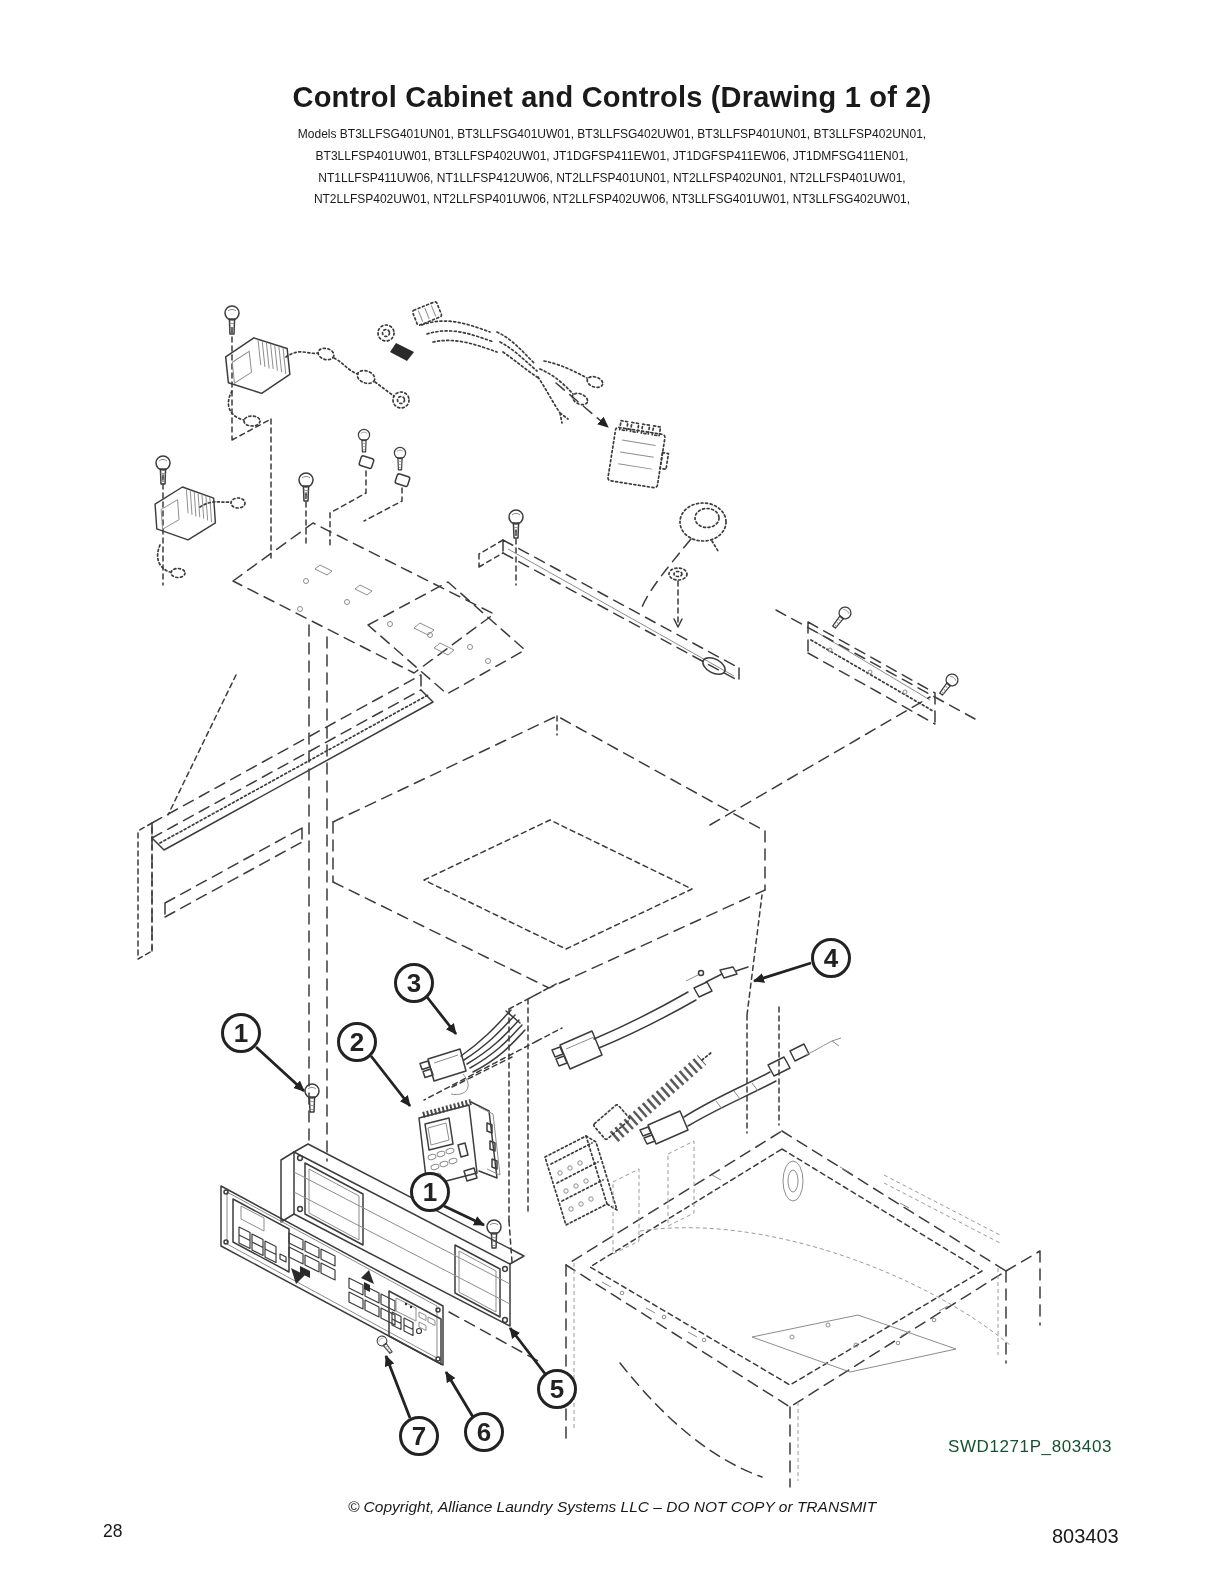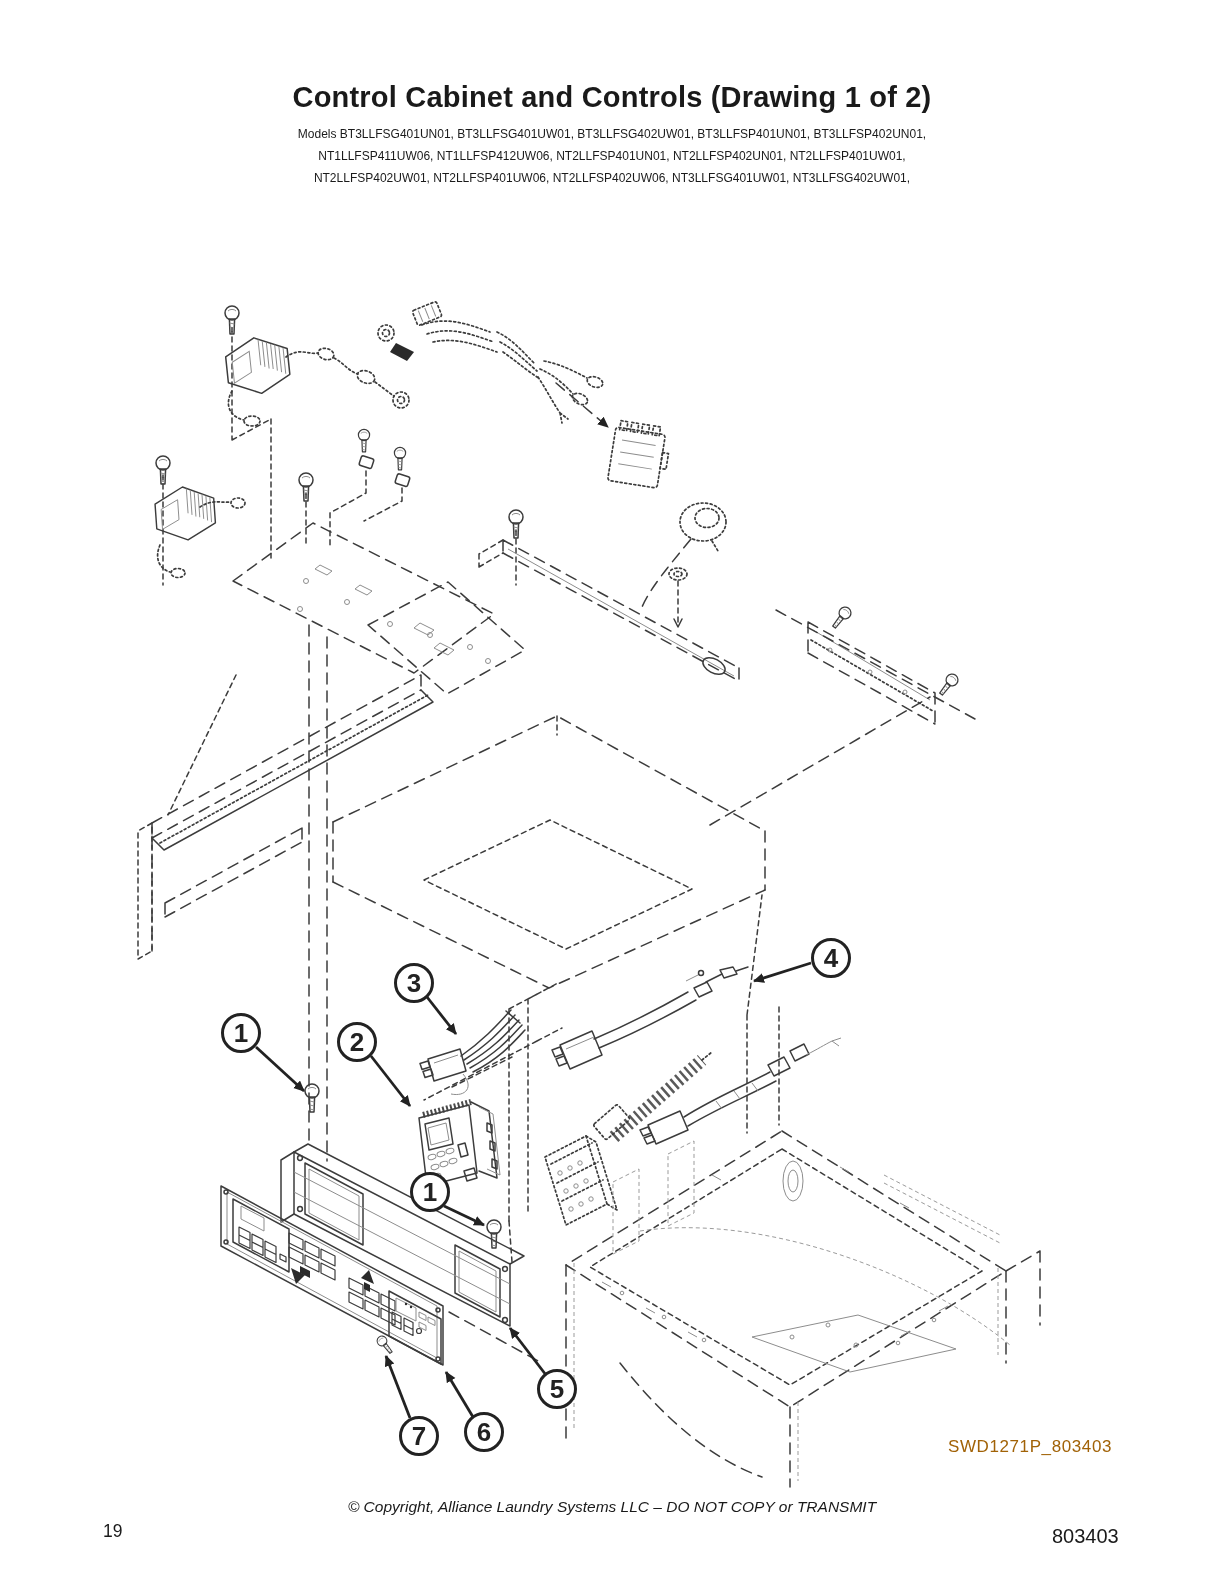--- a/index.html
+++ b/index.html
@@ -17,34 +17,35 @@
   .dt{stroke-dasharray:2 2.6;stroke-width:1.7;}
   .tn{fill:none;stroke:#8d8d8d;stroke-width:1;}
   .tn2{fill:none;stroke:#9b9b9b;stroke-width:1;stroke-dasharray:4 3;}
   .fillk{fill:#2a2a2a;stroke:none;}
   .ld{fill:none;stroke:#222;stroke-width:2.8;}
   .rib{fill:none;stroke:#4a4a4a;stroke-width:6;stroke-dasharray:2 2;}
   .band{fill:none;stroke:#5a5a5a;stroke-width:13;stroke-dasharray:2.5 3.6;}
   .callout{position:absolute;width:34px;height:34px;border:3px solid #222;border-radius:50%;
            background:#fff;display:flex;align-items:center;justify-content:center;
            font-size:26px;font-weight:bold;color:#222;z-index:5;}
-  .dwgcode{position:absolute;left:948px;top:1412px;font-size:17px;color:#a16207;letter-spacing:.6px;}
+  .dwgcode{position:absolute;left:948px;top:1412px;font-size:17px;color:#14532d;letter-spacing:.6px;}
   .pgnum{position:absolute;left:103px;top:1496px;font-size:17.5px;}
   .copyr{position:absolute;left:0;top:1473px;width:100%;text-align:center;font-size:15.5px;font-style:italic;}
   .docnum{position:absolute;left:1052px;top:1500px;font-size:20px;}
 </style>
 </head>
 <body>
 
 <div class="page">
 
   <div class="hdr">
     <h1 class="title">Control Cabinet and Controls (Drawing 1 of 2)</h1>
     <div class="models">
       <div>Models BT3LLFSG401UN01, BT3LLFSG401UW01, BT3LLFSG402UW01, BT3LLFSP401UN01, BT3LLFSP402UN01,</div>
+      <div>BT3LLFSP401UW01, BT3LLFSP402UW01, JT1DGFSP411EW01, JT1DGFSP411EW06, JT1DMFSG411EN01,</div>
       <div>NT1LLFSP411UW06, NT1LLFSP412UW06, NT2LLFSP401UN01, NT2LLFSP402UN01, NT2LLFSP401UW01,</div>
       <div>NT2LLFSP402UW01, NT2LLFSP401UW06, NT2LLFSP402UW06, NT3LLFSG401UW01, NT3LLFSG402UW01,</div>
     </div>
   </div>
 
   <div class="diagram-wrap">
   <svg width="1224" height="1584" viewBox="0 0 1224 1584">
     <defs>
       <marker id="ah" markerWidth="14" markerHeight="12" refX="10" refY="5" orient="auto" markerUnits="userSpaceOnUse">
         <path d="M0,0 L11,5 L0,10 Z" fill="#222"></path>
@@ -378,17 +379,17 @@
   <div class="callout" style="left:394px;top:938px">3</div>
   <div class="callout" style="left:811px;top:913px">4</div>
   <div class="callout" style="left:410px;top:1147px">1</div>
   <div class="callout" style="left:537px;top:1344px">5</div>
   <div class="callout" style="left:464px;top:1387px">6</div>
   <div class="callout" style="left:399px;top:1391px">7</div>
 
   <div class="dwgcode">SWD1271P_803403</div>
   </div>
 
-  <div class="pgnum">19</div>
+  <div class="pgnum">28</div>
   <div class="copyr">© Copyright, Alliance Laundry Systems LLC – DO NOT COPY or TRANSMIT</div>
   <div class="docnum">803403</div>
 
 </div>
 
 </body></html>

